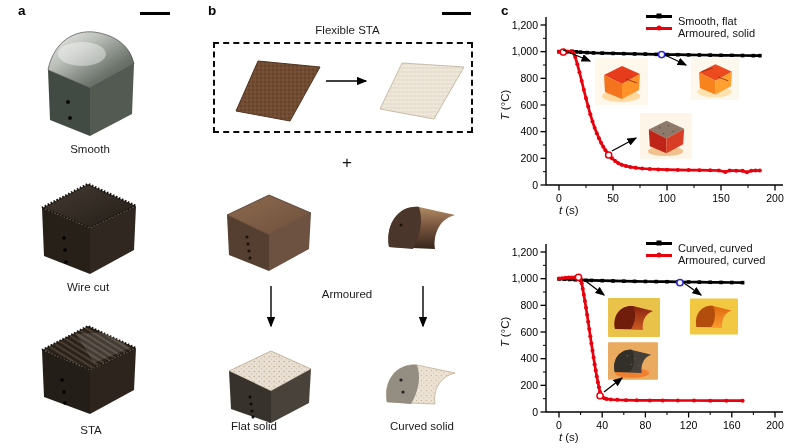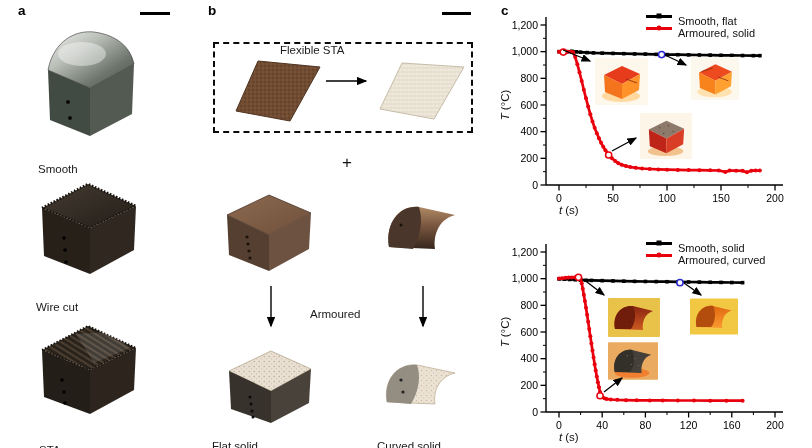--- a/index.html
+++ b/index.html
@@ -1,20 +1,20 @@
 <!DOCTYPE html>
 <html><head>
 <meta charset="utf-8">
 <style>
   html,body{margin:0;padding:0;background:#fff;}
   .fig{position:relative;width:812px;height:448px;background:#fff;overflow:hidden;
        font-family:"Liberation Sans",sans-serif;color:#111;}
   .abs{position:absolute;}
   .plabel{font-weight:bold;font-size:13.5px;color:#000;}
-  .caption{font-size:11.5px;color:#1a1a1a;text-align:left;margin-top:20px;}
+  .caption{font-size:11.5px;color:#1a1a1a;text-align:center;}
   .scalebar{height:3px;background:#000;}
   .dashedbox{border:2px dashed #0a0a0a;box-sizing:border-box;}
   .plus{font-size:17px;color:#111;text-align:center;}
   .chart-box{position:absolute;width:312px;height:218px;}
   svg.chart{position:absolute;left:0;top:0;width:312px;height:218px;overflow:visible;}
   svg.chart text{font-family:"Liberation Sans",sans-serif;}
   .ylab{position:absolute;left:-29px;top:93px;width:70px;height:14px;transform:rotate(-90deg);
         text-align:center;font-size:11.5px;white-space:nowrap;}
   .ylab .var,.xlab .var{font-style:italic;margin-right:3px;}
   .xlab{position:absolute;left:59px;width:216px;top:199px;text-align:left;font-size:11.5px;}
@@ -481,21 +481,21 @@
         <circle cx="100.03999999999999" cy="163.73333333333335" r="3.1" fill="#fff" stroke="#e8000d" stroke-width="1.5"></circle>
         <circle cx="179.96" cy="50.66666666666666" r="3.1" fill="#fff" stroke="#2a2ad0" stroke-width="1.5"></circle>
       </svg>
     <div class="ylab"><span class="var">T</span><span>(°C)</span></div>
     <div class="xlab"><span class="var">t</span><span>(s)</span></div>
     <div class="legend">
       <div class="lg-row">
         <span class="lg-line" style="background: rgb(0, 0, 0);">
             <span class="lg-marker" style="background: rgb(0, 0, 0);"></span>
           </span>
-        <span class="lg-label">Smooth, solid</span>
+        <span class="lg-label">Curved, curved</span>
       </div>
       <div class="lg-row">
         <span class="lg-line" style="background: rgb(232, 0, 13);">
             <span class="lg-marker" style="background: rgb(232, 0, 13); border-radius: 50%;"></span>
           </span>
         <span class="lg-label">Armoured, curved</span>
       </div>
     </div>
 
     <div class="inset" style="left:108px;top:66px;width:52px;height:39px;">

